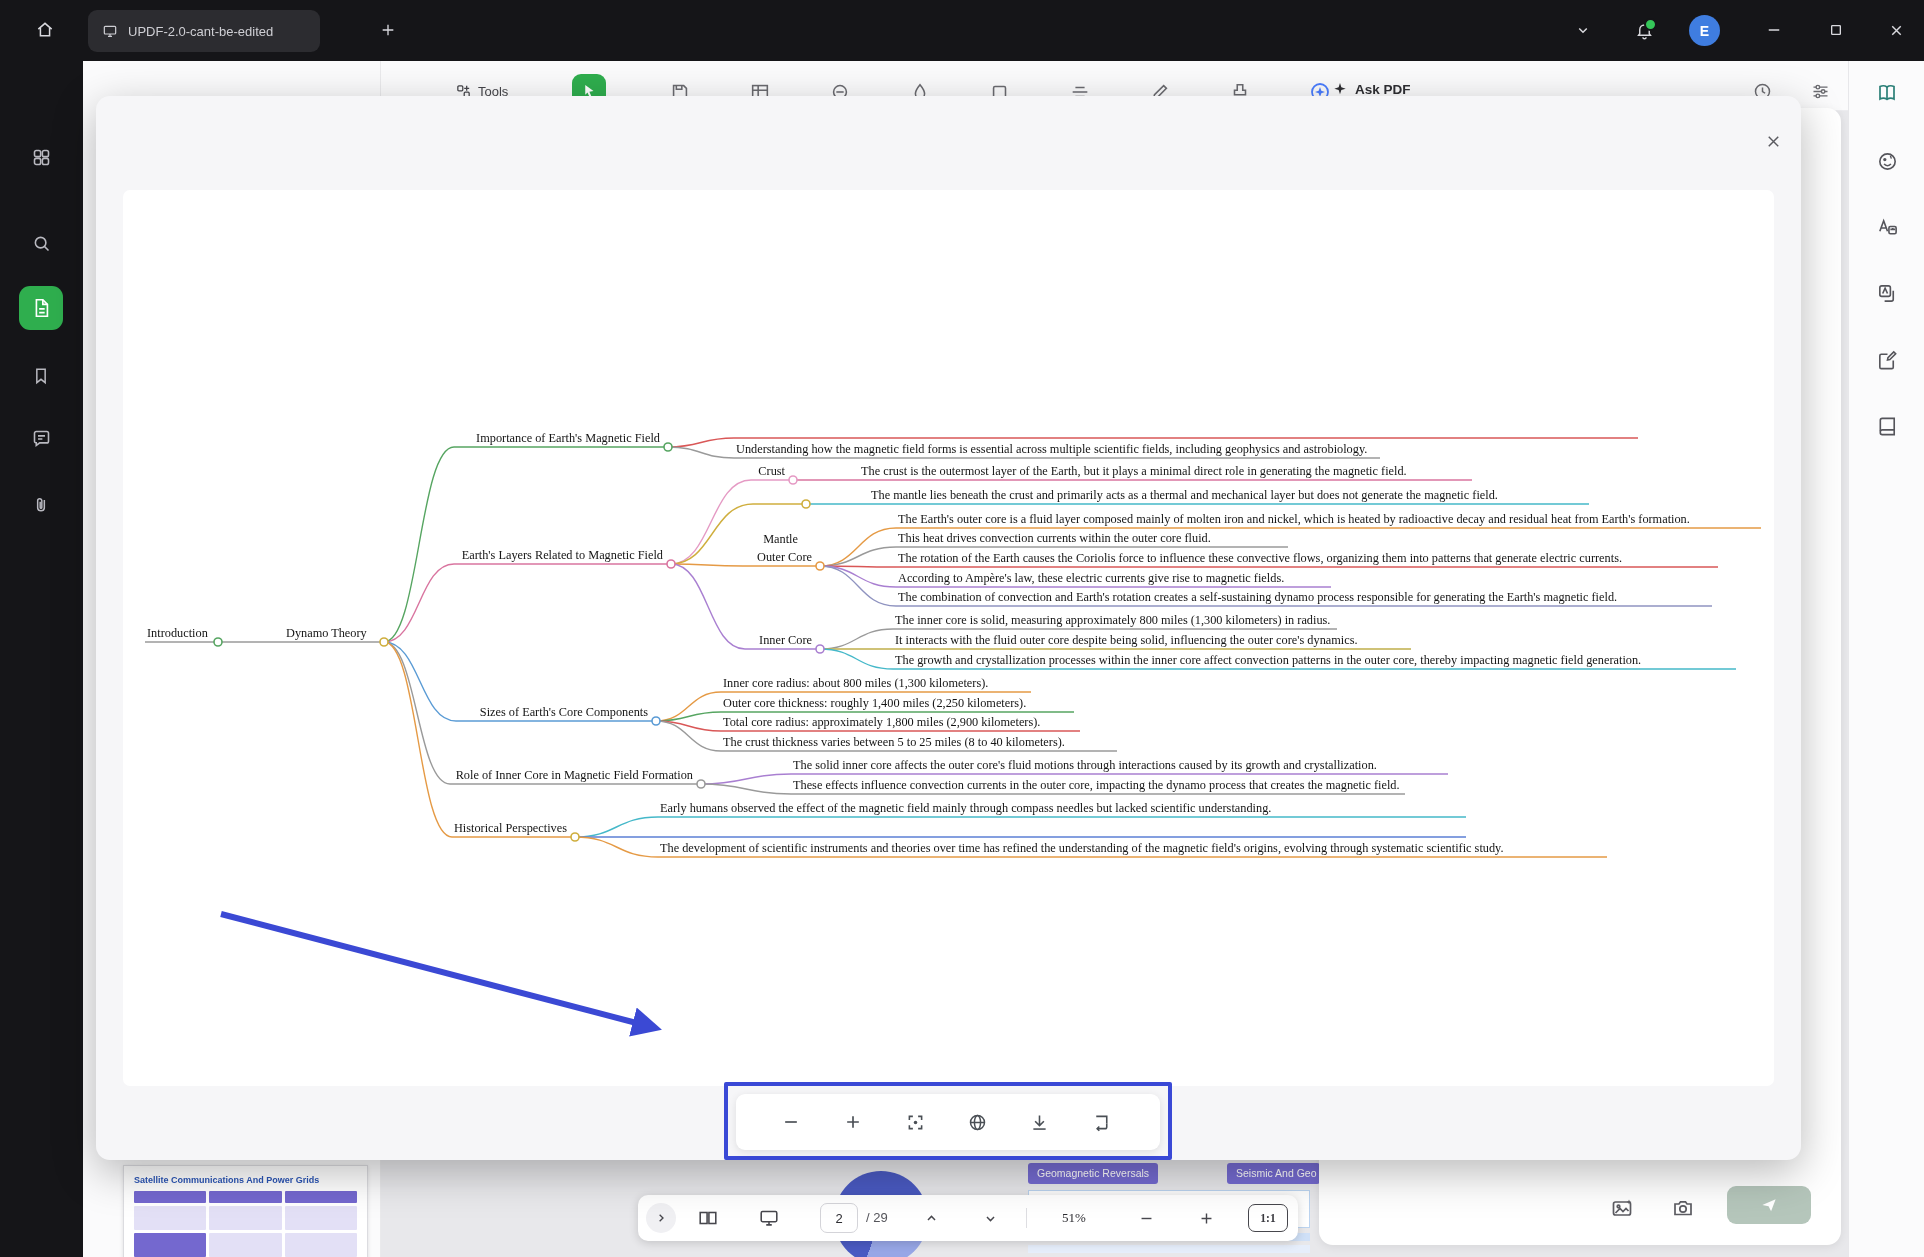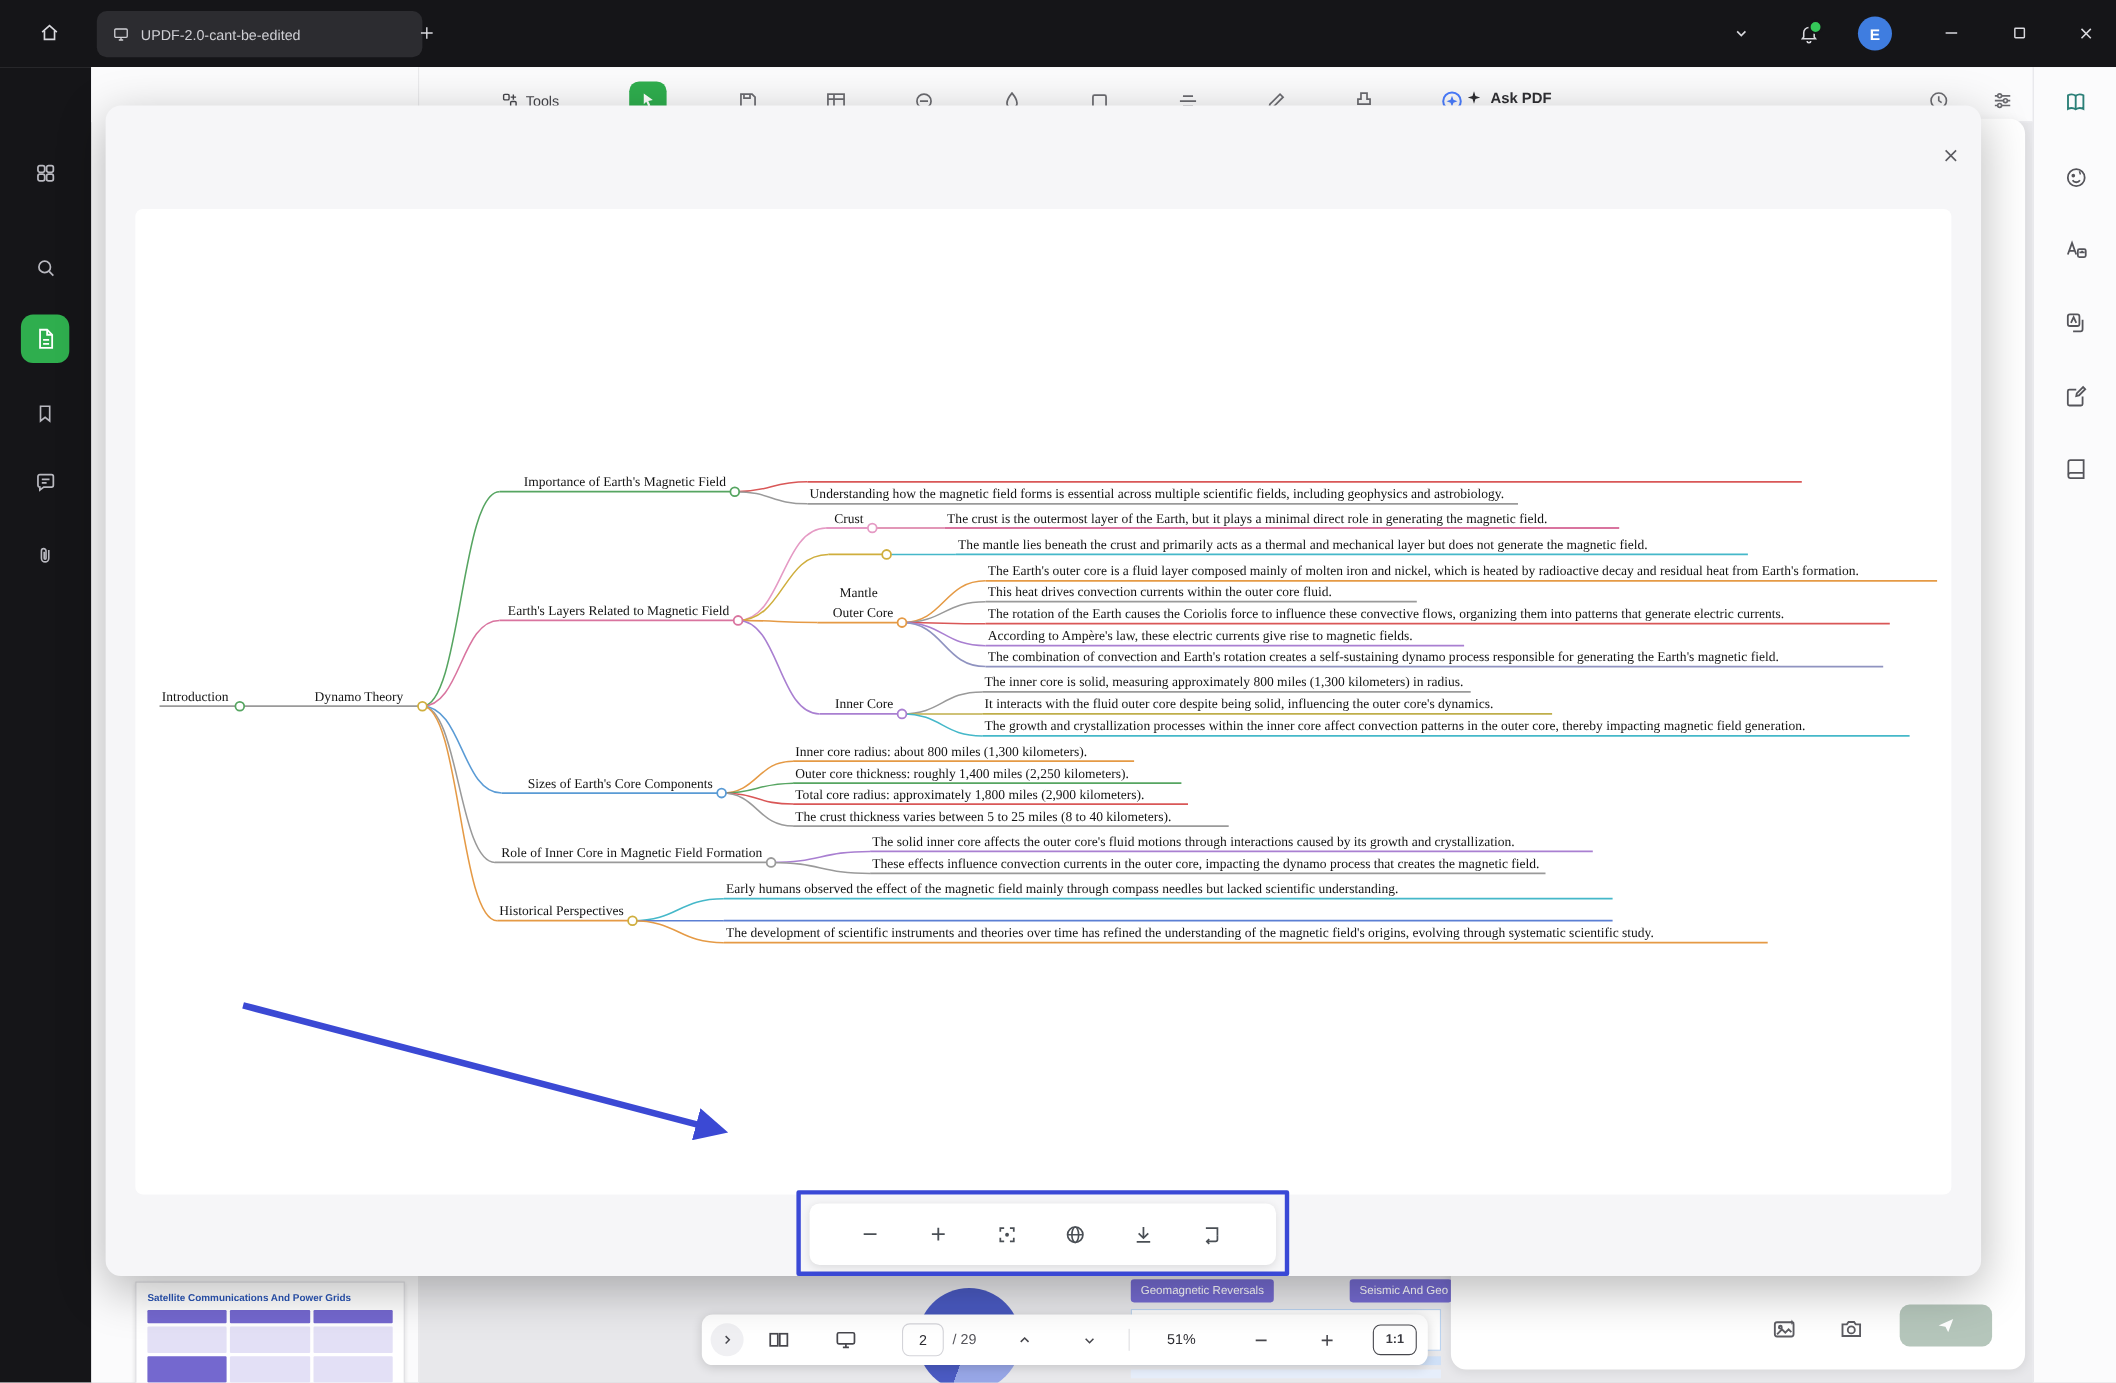--- a/index.html
+++ b/index.html
@@ -1,25 +1,25 @@
 <!DOCTYPE html>
 <html><head>
 <meta charset="utf-8">
 <style>
   html,body{margin:0;padding:0;background:#d8d8dc;}
   .screen{position:relative;width:1924px;height:1257px;overflow:hidden;
     background:#e8e8eb;font-family:"Liberation Sans",sans-serif;
     -webkit-font-smoothing:antialiased;}
-  button{background:none;border:none;padding:0;margin:0;cursor:default;font-family:Liberation Sans, sans-serif;}
+  button{background:none;border:none;padding:0;margin:0;cursor:default;font-family:Liberation Serif, serif;}
   svg{display:block;}
 
   
   .titlebar{position:absolute;left:0;top:0;width:1924px;height:61px;background:#151518;}
   .tb-btn{position:absolute;width:36px;height:36px;top:12px;display:flex;align-items:center;justify-content:center;color:#d9d9de;}
-  .tab{position:absolute;left:88px;top:10px;width:296px;height:42px;background:#2c2c30;border-radius:9px;
+  .tab{position:absolute;left:88px;top:10px;width:232px;height:42px;background:#2c2c30;border-radius:9px;
     display:flex;align-items:center;gap:10px;padding:0 14px;box-sizing:border-box;color:#cfcfd4;}
   .tab-label{font-size:13px;white-space:nowrap;overflow:hidden;}
   .avatar{position:absolute;top:15px;width:31px;height:31px;border-radius:50%;background:#3f7de0;color:#fff;
     display:flex;align-items:center;justify-content:center;font-size:14px;font-weight:bold;}
   .notif-dot{position:absolute;right:5px;top:6px;width:9px;height:9px;border-radius:50%;background:#35c759;border:2px solid #151518;}
 
   
   .left-rail{position:absolute;left:0;top:61px;width:83px;height:1196px;background:#151518;}
   .rail-btn{position:absolute;left:23px;width:36px;height:36px;display:flex;align-items:center;justify-content:center;color:#b9b9c0;}
   .rail-btn.active{left:19px;width:44px;height:44px;background:#2fae4e;border-radius:11px;color:#fff;}

